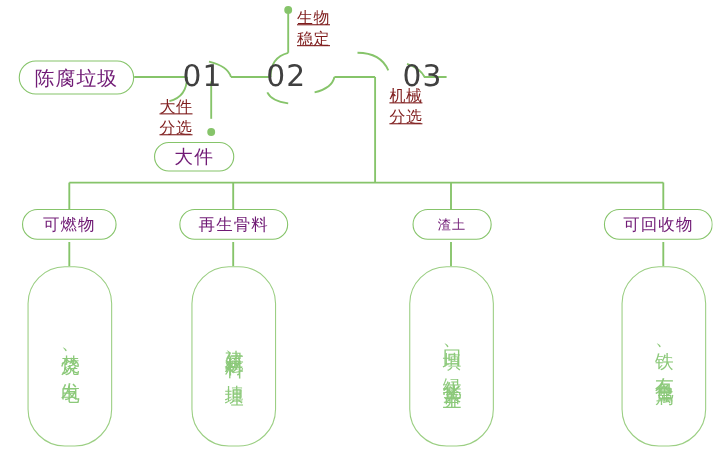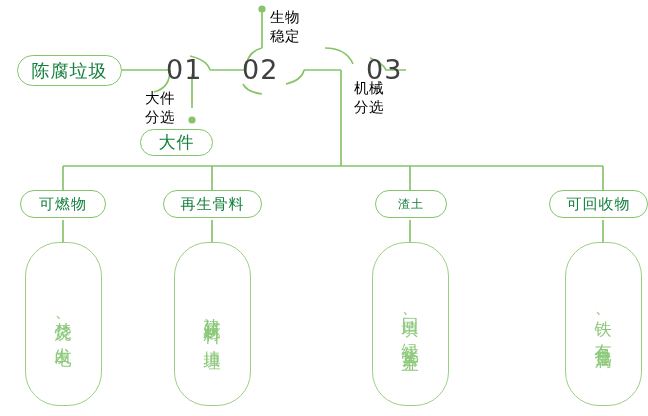--- a/index.html
+++ b/index.html
@@ -34,21 +34,21 @@
   }
   .layer > * { pointer-events: auto; }
 
   
   .pill {
     position: absolute;
     box-sizing: border-box;
     border: 1.6px solid #86C46A;
     border-radius: 999px;
     background: #ffffff;
-    color: #15803d;
+    color: #701a75;
     display: flex;
     align-items: center;
     justify-content: center;
     letter-spacing: 1px;
     white-space: nowrap;
   }
 
   
   .stage-num {
     position: absolute;
@@ -56,26 +56,27 @@
     font-size: 27px;
     font-weight: 400;
     letter-spacing: 1px;
     line-height: 1;
     font-family: "DejaVu Sans", "Liberation Sans", sans-serif;
   }
 
   
   .caption {
     position: absolute;
-    color: #000000;
+    color: #7f1d1d;
     font-size: 14.5px;
     line-height: 19px;
     letter-spacing: 0.5px;
     text-align: left;
     white-space: pre-line;
+    text-decoration: underline;
   }
 
   
   .vbox {
     position: absolute;
     box-sizing: border-box;
     border: 1.6px solid #9CCF84;
     border-radius: 34px;
     background: #ffffff;
     display: flex;

